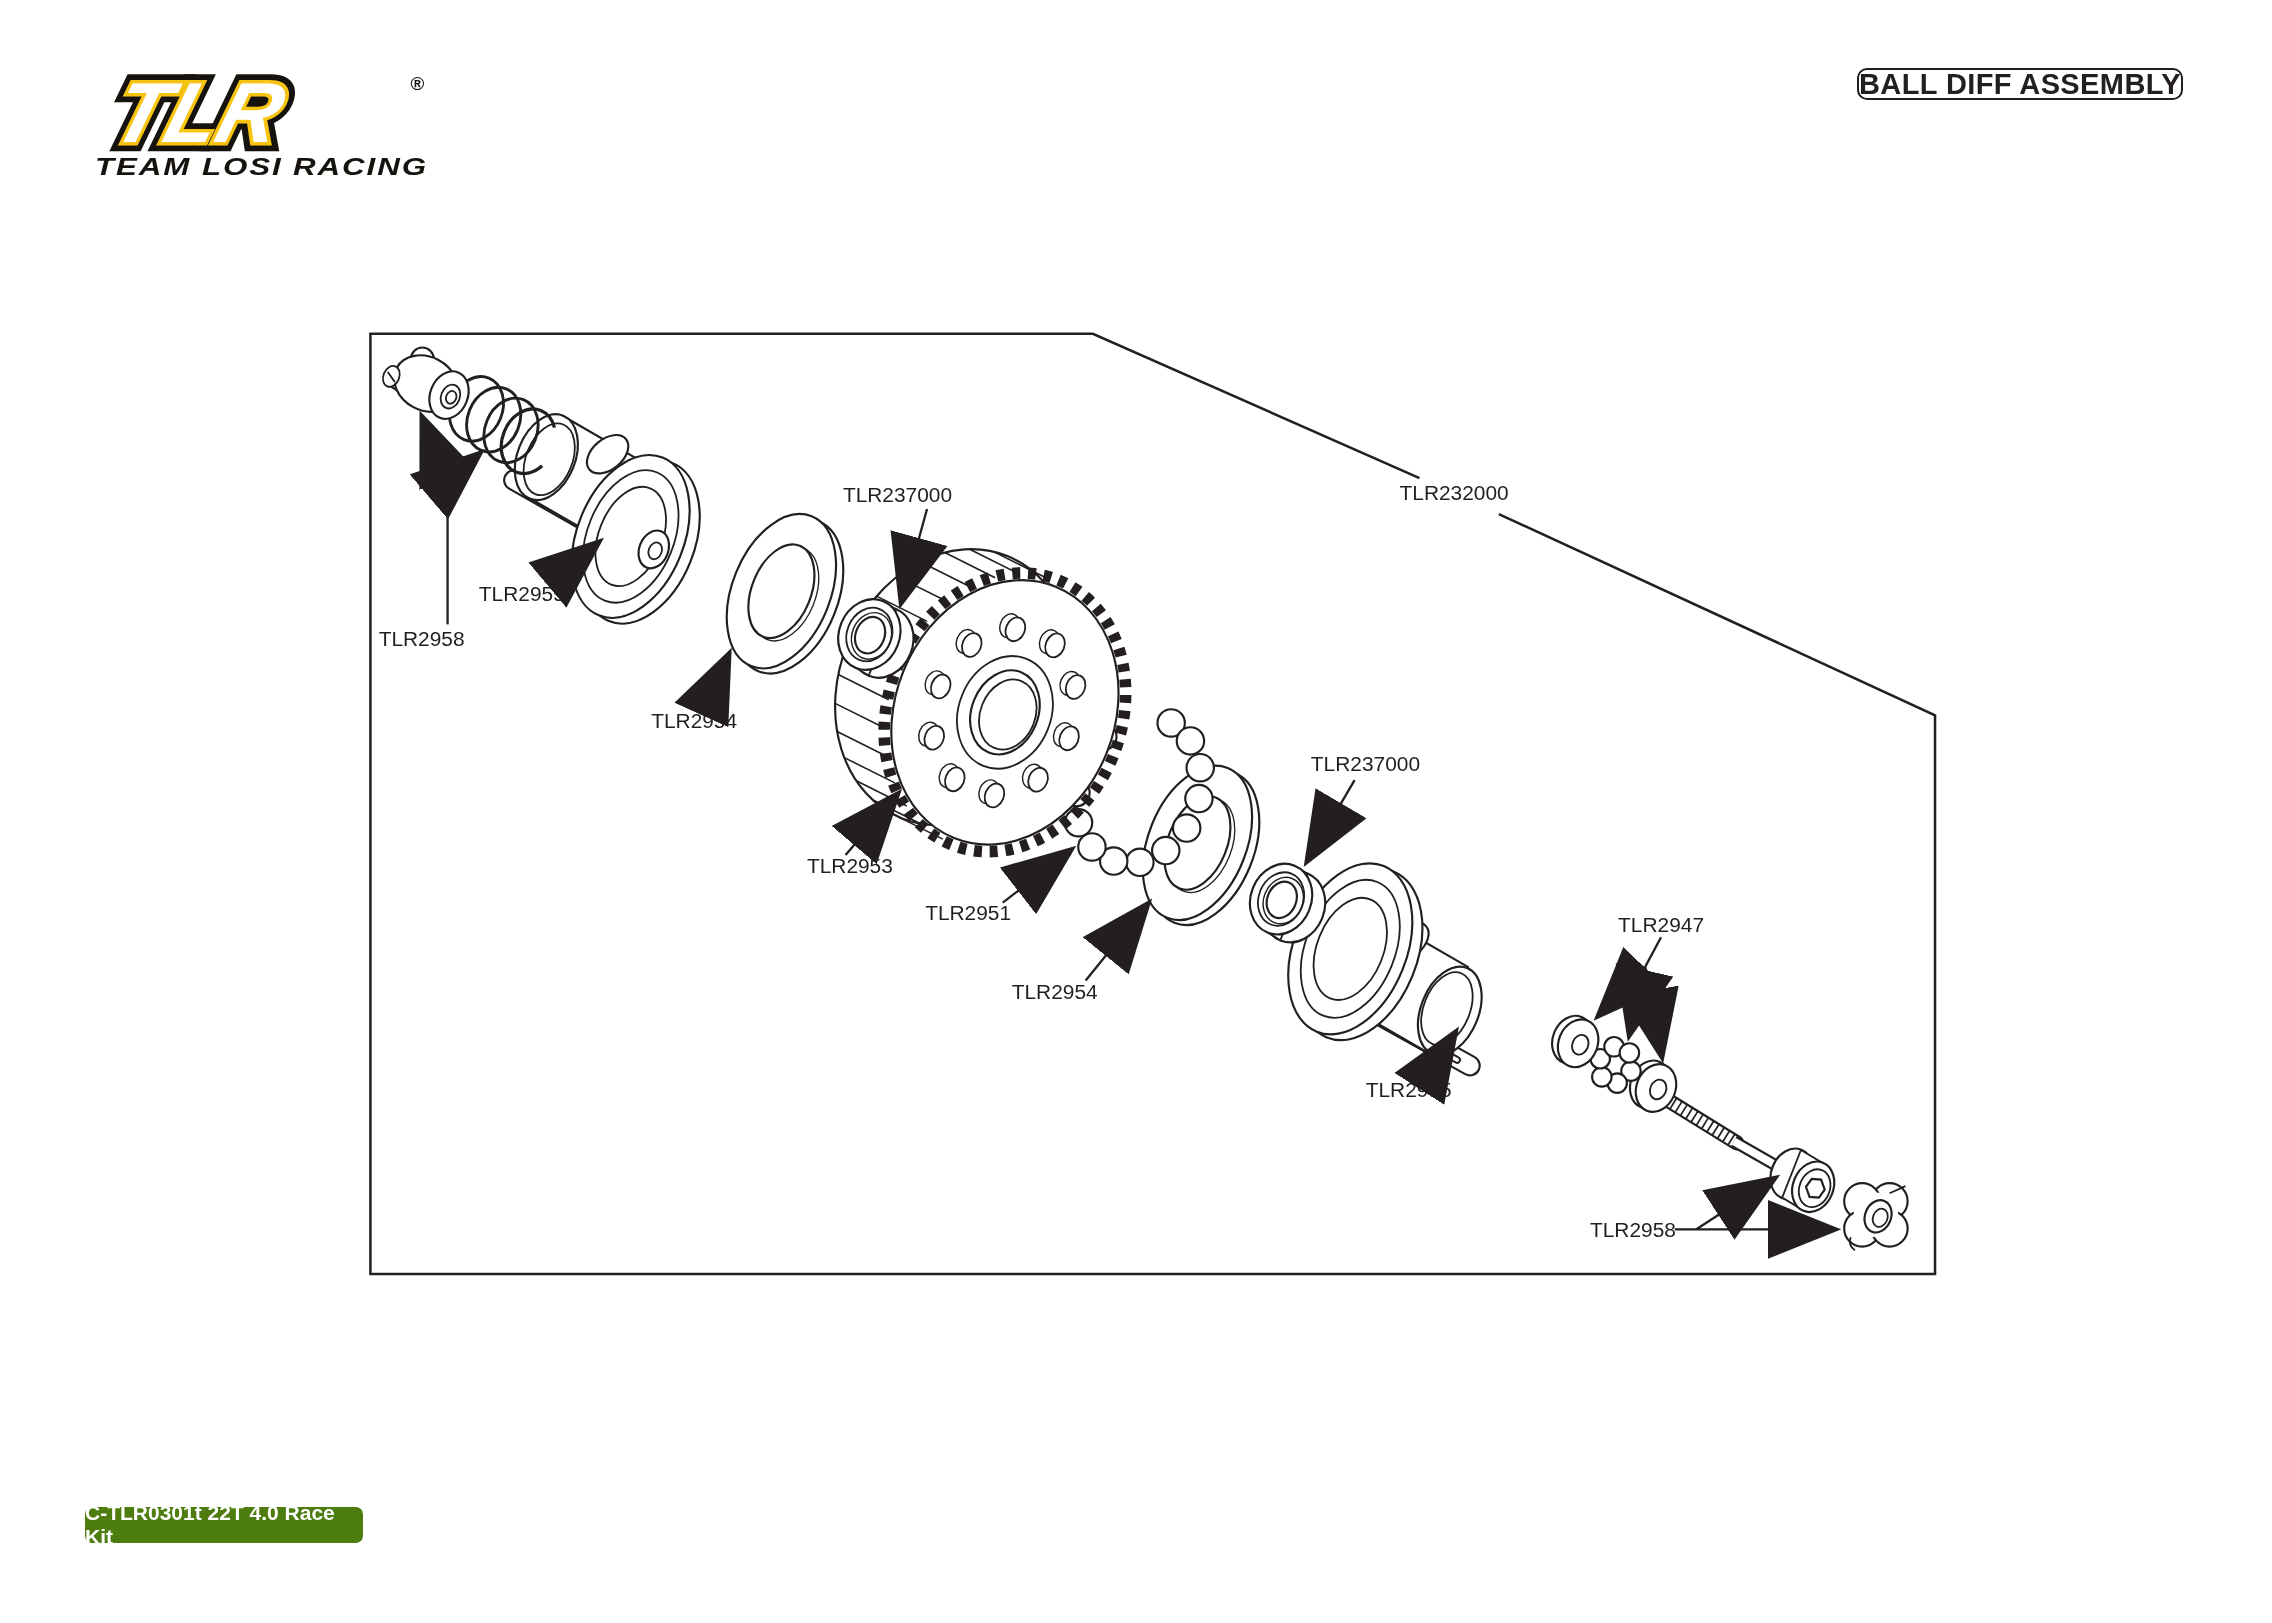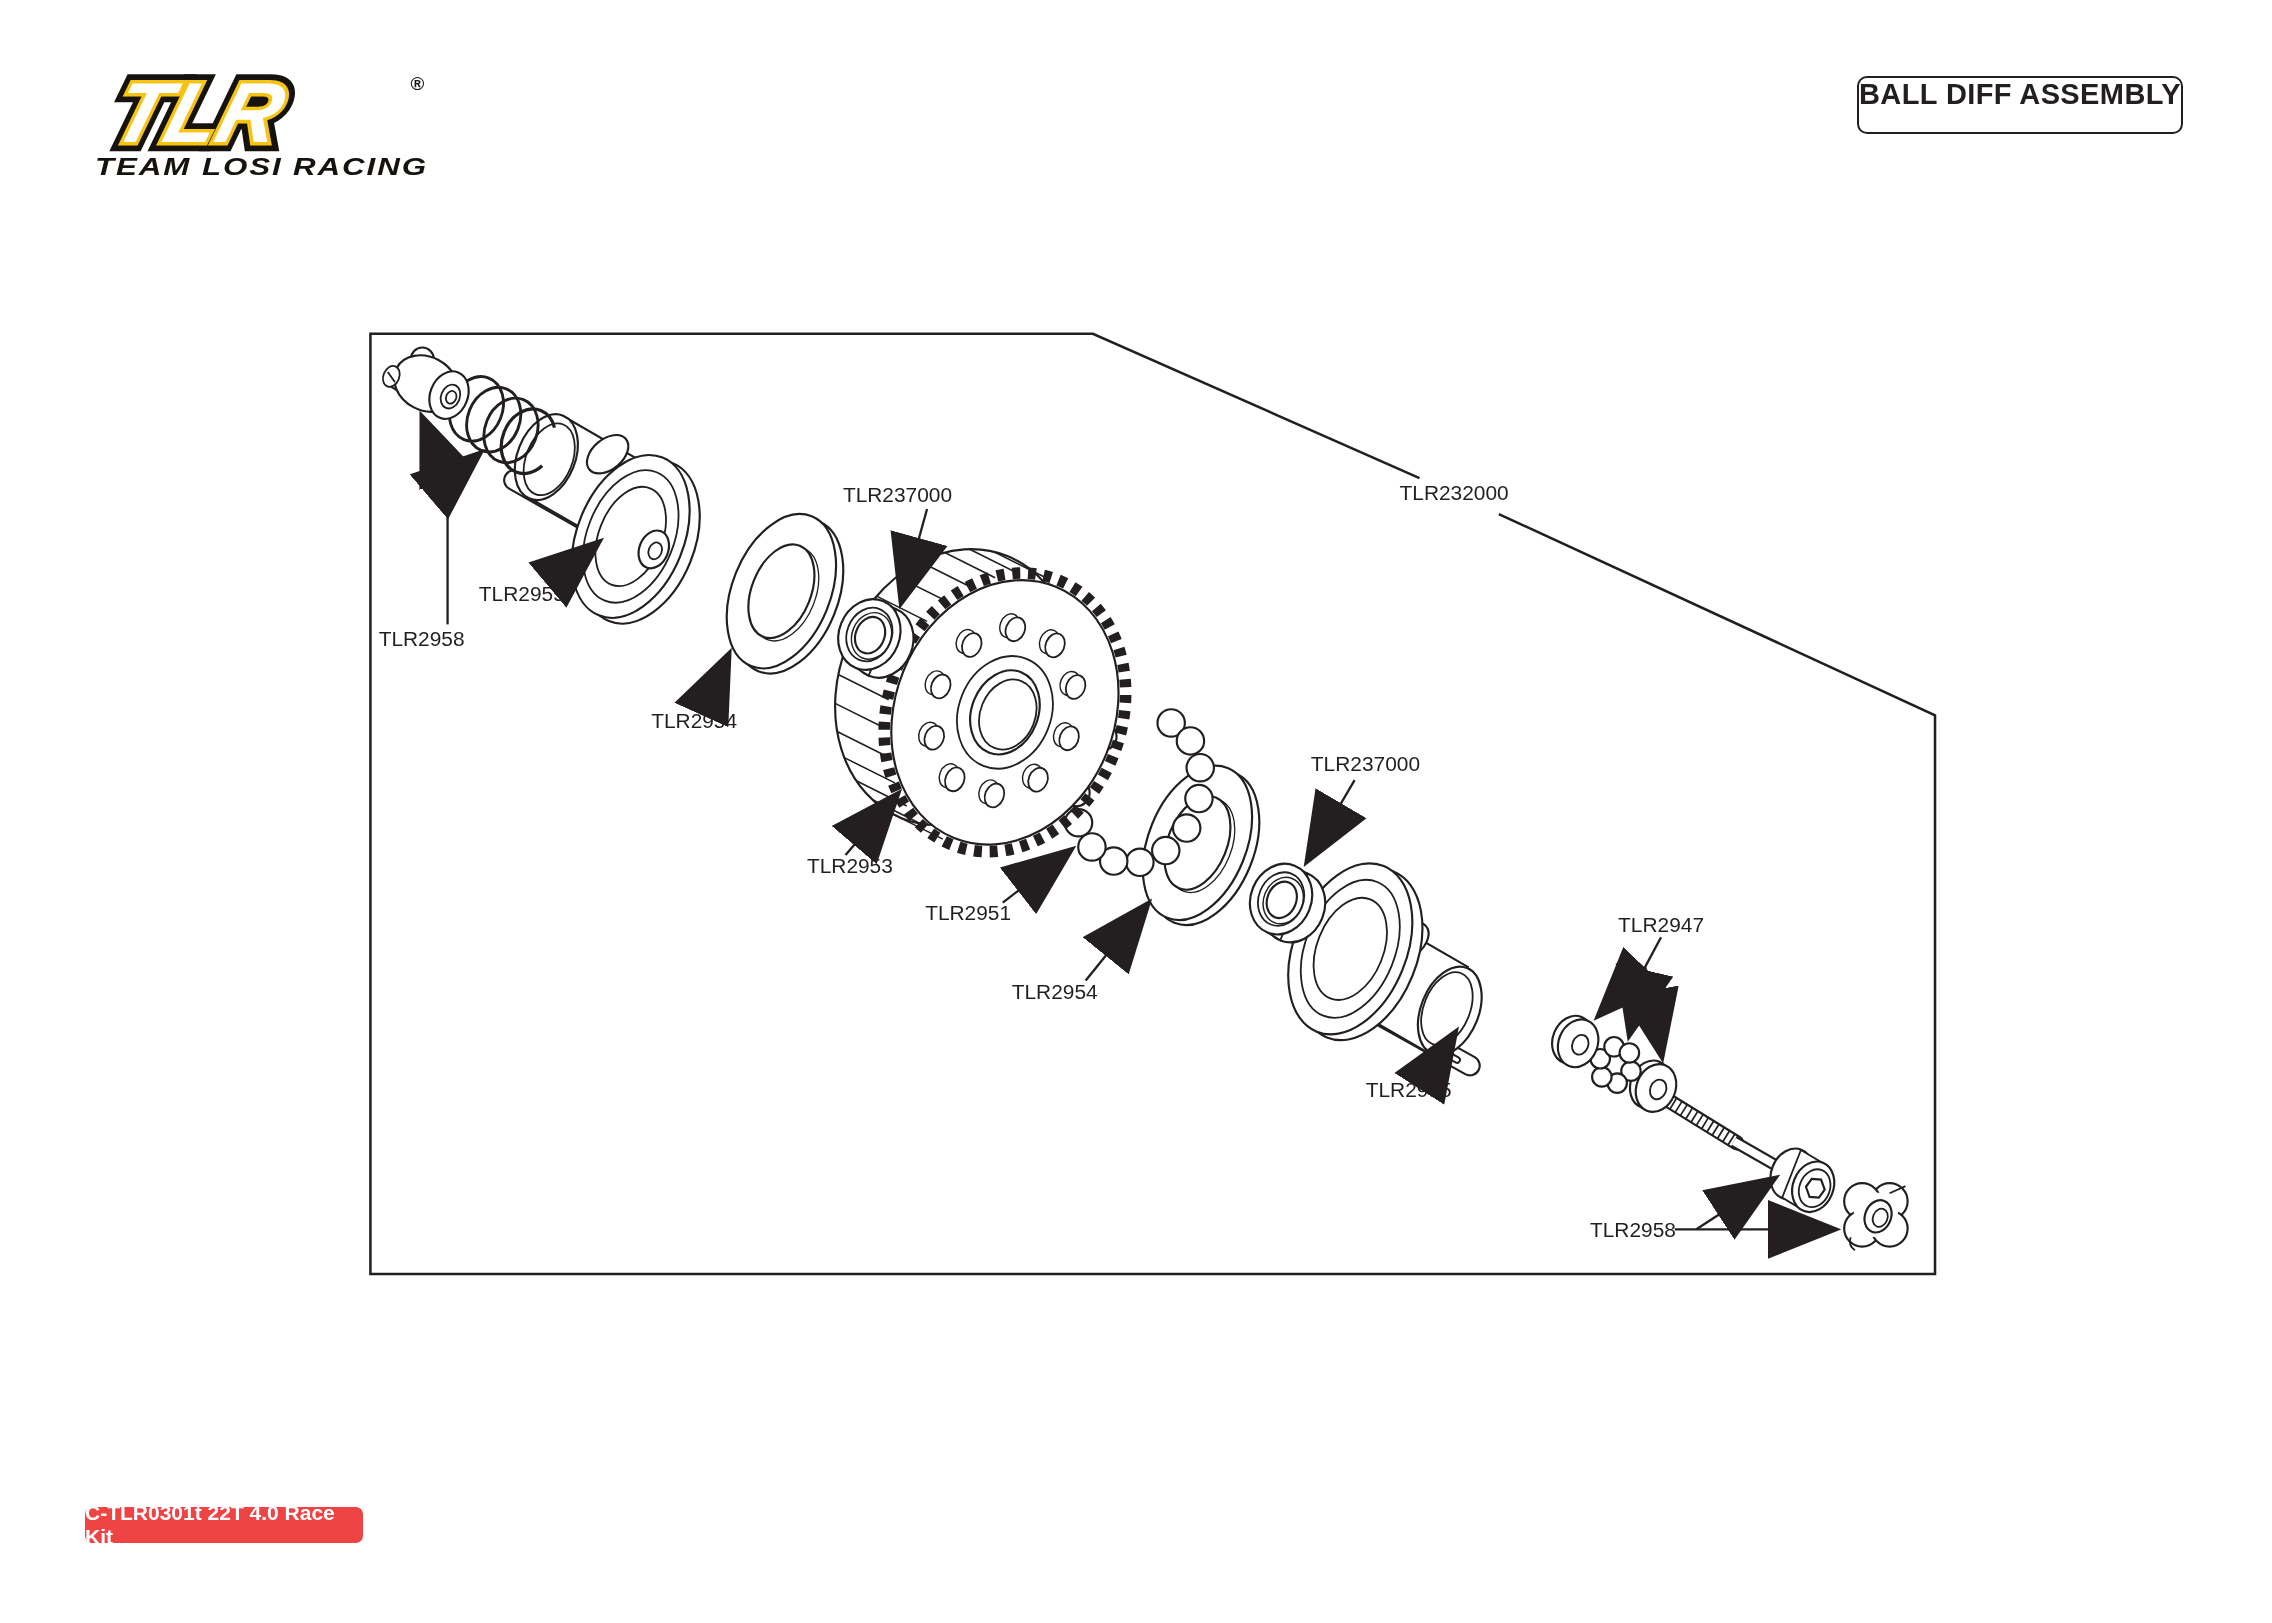--- a/index.html
+++ b/index.html
@@ -1,23 +1,23 @@
 <!DOCTYPE html>
 <html style="font-size:11.5px"><head>
 <meta charset="utf-8">
 <style>
   html,body{margin:0;padding:0;background:#ffffff;}
   body{width:2273px;height:1623px;position:relative;overflow:hidden;
        font-family:"Liberation Sans",sans-serif;color:#231f20;}
   .abs{position:absolute;}
   #logo{left:85px;top:61px;width:353px;height:123px;}
-  #title-box{left:1857px;top:76px;width:326px;height:58px;border:2.9px solid #231f20;
-             border-radius:10px;box-sizing:border-box;display:flex;align-items:flex-start;justify-content:center;
+  #title-box{left:1857px;top:68px;width:326px;height:32px;border:2.9px solid #231f20;
+             border-radius:10px;box-sizing:border-box;display:flex;align-items:center;justify-content:center;
              font-weight:bold;font-size:29px;letter-spacing:0.4px;color:#231f20;background:#fff;}
-  #footer-box{left:85px;top:1507px;width:278px;height:36px;background:#ef4444;border-radius:7.2px;
+  #footer-box{left:85px;top:1507px;width:278px;height:36px;background:#4d7c0f;border-radius:7.2px;
               display:flex;align-items:center;justify-content:center;color:#fff;
               font-weight:bold;font-size:21px;}
   #diagram-svg{left:0;top:0;width:2273px;height:1623px;}
   svg text.plabel{font-family:"Liberation Sans",sans-serif;font-size:29px;fill:#231f20;}
   .ln{stroke:#231f20;fill:none;}
 </style>
 </head>
 <body>
 
 <div class="abs" id="logo">

